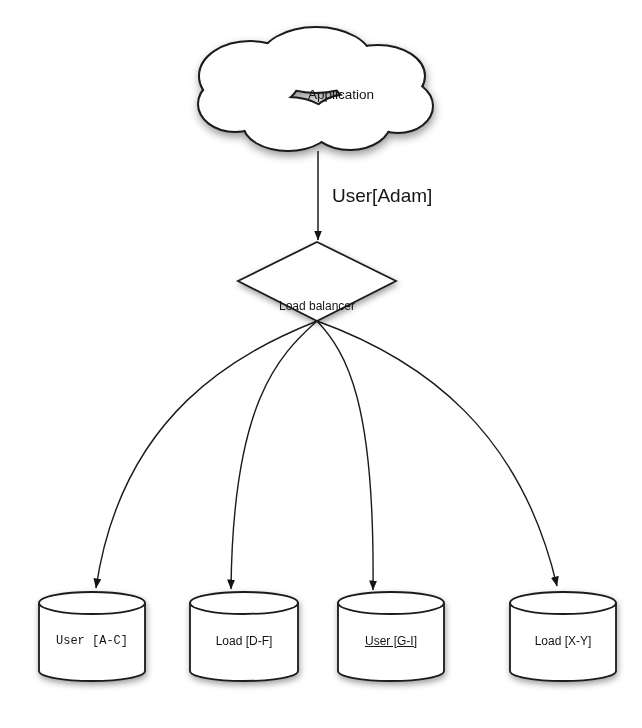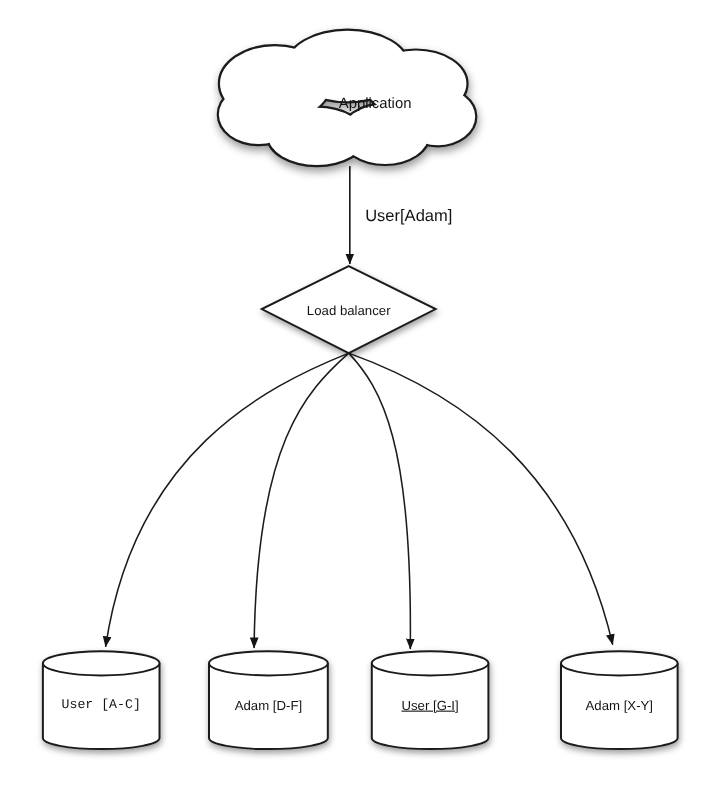--- a/index.html
+++ b/index.html
@@ -12,22 +12,22 @@
   }
   .stage svg{position:absolute;left:0;top:0;}
   .lbl{
     position:absolute;
     color:#141414;
     white-space:nowrap;
     transform:translate(-50%,-50%);
     -webkit-font-smoothing:antialiased;
   }
   .lbl.app{font-size:13.5px;}
-  .lbl.edge{font-size:15px;transform:translate(0,-50%);}
-  .lbl.lb{font-size:12px;}
+  .lbl.edge{font-size:19px;transform:translate(0,-50%);}
+  .lbl.lb{font-size:12px;margin-top:24px;}
   .lbl.db{font-size:12px;}
   .shadow-soft{filter:drop-shadow(1px 3px 3px rgba(0,0,0,0.38));}
   .shadow-cloud{filter:drop-shadow(1px 4px 4px rgba(0,0,0,0.40));}
 </style>
 </head>
 <body>
 
 <div class="stage">
 
   <svg width="642" height="728" viewBox="0 0 642 728">
@@ -89,17 +89,17 @@
     </g>
   </svg>
 
   <div class="lbl app" style="left:317px;top:94px;margin-left:24px;">Application</div>
 
   <div class="lbl edge" style="left:332px;top:196px;">User[Adam]</div>
 
   <div class="lbl lb" style="left:317px;top:282px;">Load balancer</div>
 
   <div class="lbl db" style="left:92px;top:641px;font-family:Liberation Mono, monospace;">User [A-C]</div>
-  <div class="lbl db" style="left:244px;top:641px;">Adam [D-F]</div>
+  <div class="lbl db" style="left:244px;top:641px;">Load [D-F]</div>
   <div class="lbl db" style="left:391px;top:641px;text-decoration:underline;">User [G-I]</div>
-  <div class="lbl db" style="left:563px;top:641px;">Adam [X-Y]</div>
+  <div class="lbl db" style="left:563px;top:641px;">Load [X-Y]</div>
 
 </div>
 
 </body></html>

